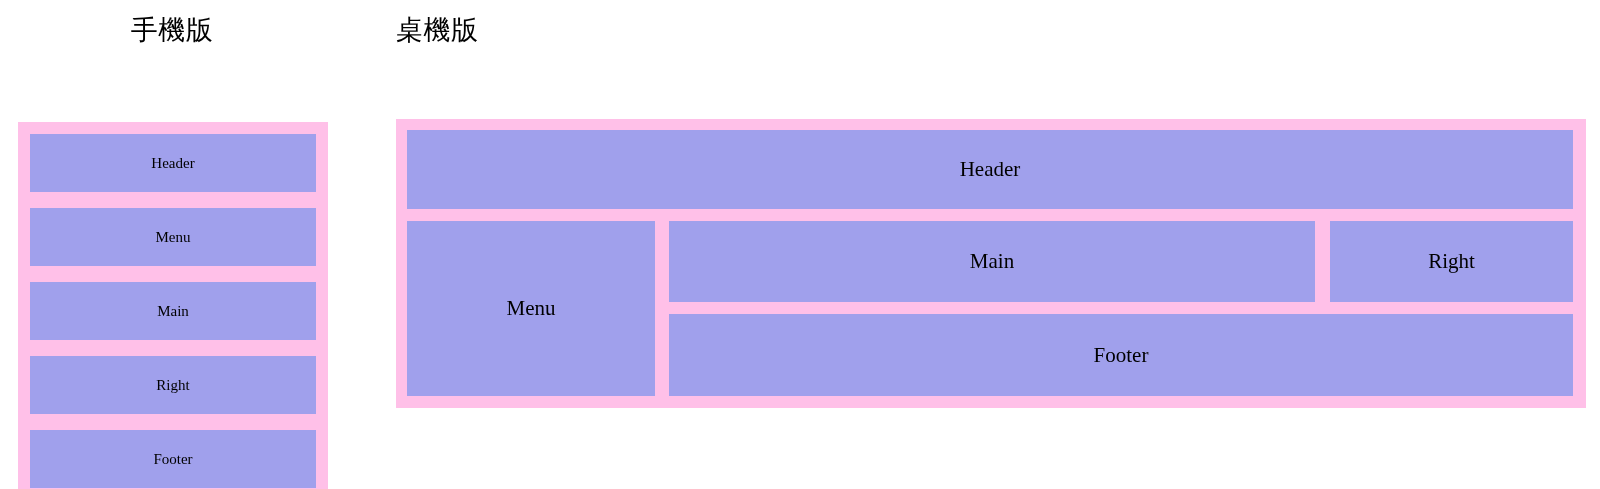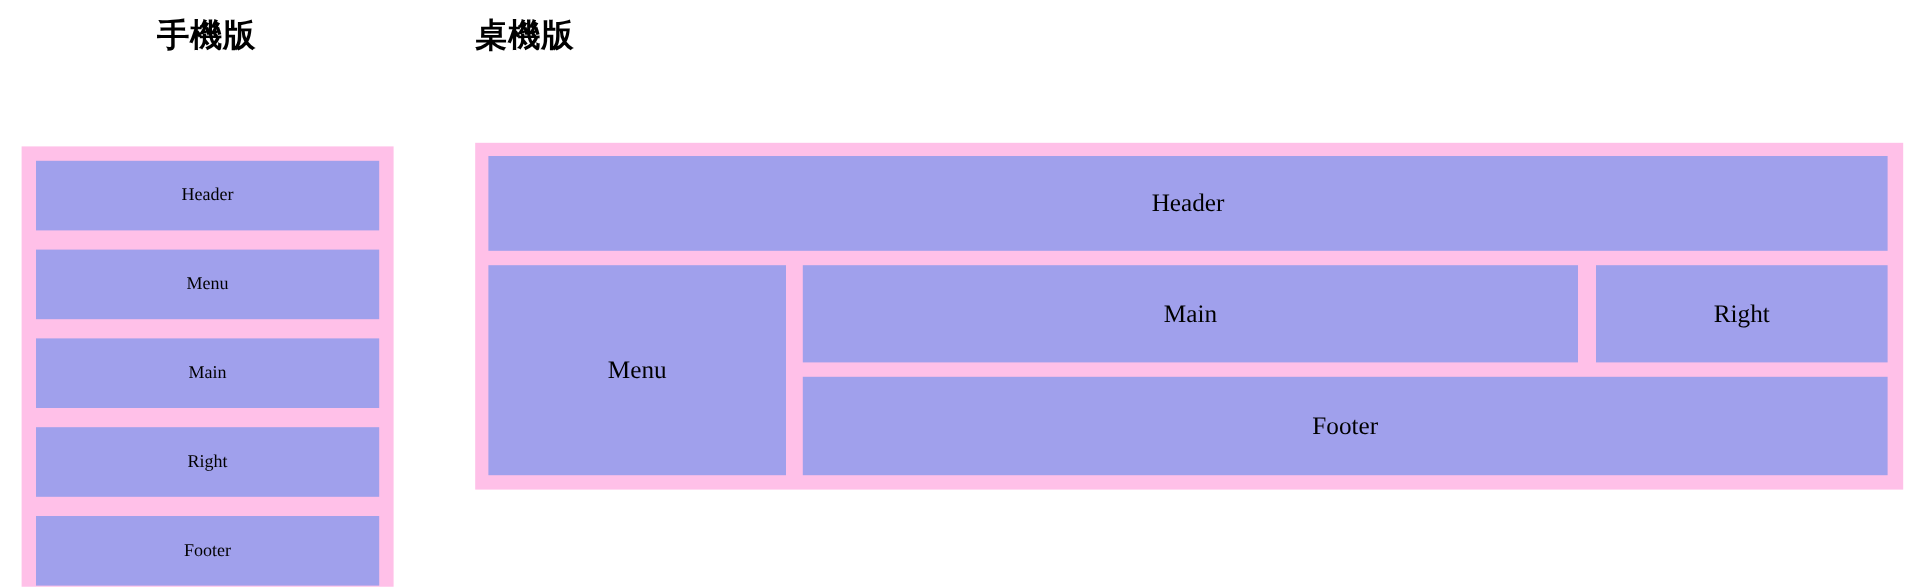--- a/index.html
+++ b/index.html
@@ -12,21 +12,21 @@
     height: 489px;
     position: relative;
     overflow: hidden;
     font-family: "Liberation Serif", "DejaVu Serif", serif;
   }
 
   
   .section-title {
     position: absolute;
     font-family: "DejaVu Sans", "Liberation Sans", sans-serif;
-    font-weight: bold;
+    font-weight: normal;
     font-size: 27px;
     line-height: 1;
     color: #000000;
     white-space: nowrap;
     letter-spacing: 0.5px;
   }
   #mobile-title {
     left: 0;
     top: 16px;
     width: 344px;

